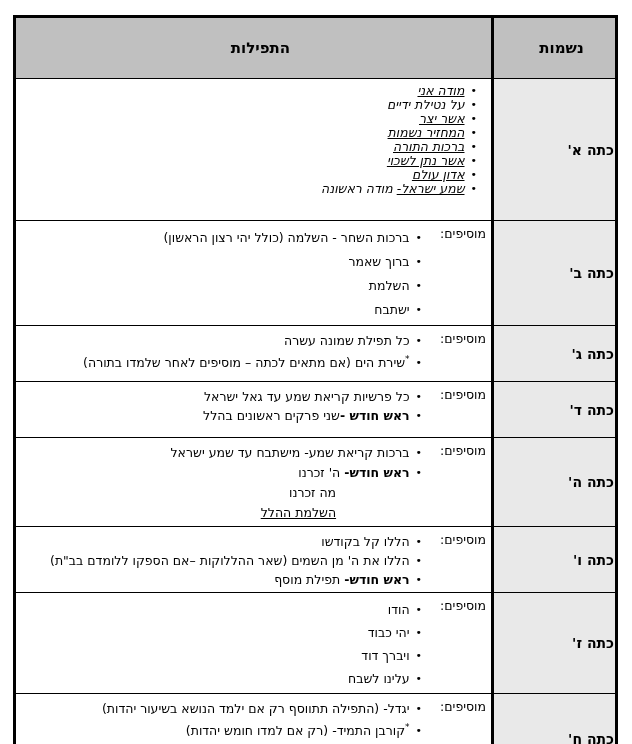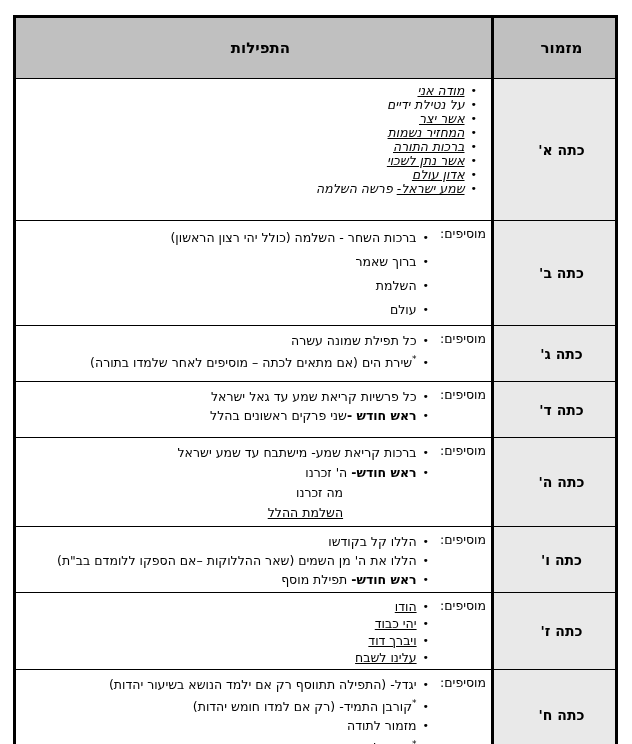--- a/index.html
+++ b/index.html
@@ -36,48 +36,47 @@
   thead tr { height: 62px; }
   thead th {
     background: var(--header-bg, #c0c0c0);
     font-size: 15px;
     font-weight: bold;
     text-align: center;
     vertical-align: middle;
   }
   td.class-cell {
     background: var(--class-bg, #e9e9e9);
-    text-align: center;
     vertical-align: middle;
     font-weight: bold;
     font-size: 14px;
   }
   td.prayers-cell {
     background: #ffffff;
     vertical-align: top;
     padding: 5px 5px 3px 4px;
     font-size: 12.5px;
   }
   tbody tr:nth-child(1) td { height: 142px; }
   tbody tr:nth-child(2) td { height: 86px; }
   tbody tr:nth-child(3) td { height: 56px; }
   tbody tr:nth-child(4) td { height: 56px; }
   tbody tr:nth-child(5) td { height: 85px; }
   tbody tr:nth-child(6) td { height: 57px; }
   tbody tr:nth-child(7) td { height: 71px; }
   tbody tr:nth-child(8) td { height: 79px; }
 
   .cell-flex { display: flex; align-items: flex-start; }
-  .mosifim { white-space: nowrap; margin-left: 11px; }
+  .mosifim { white-space: nowrap; margin-left: 18px; }
   .bullets { flex: 1; }
   .no-label .bullets { padding-right: 9px; }
 
   .bline { line-height: 19px; }
   tbody tr:nth-child(1) .bline { line-height: 14px; font-style: italic; }
-  tbody tr:nth-child(7) .bline { line-height: 17px; text-decoration: underline; }
+  tbody tr:nth-child(7) .bline { line-height: 23px; }
   tbody tr:nth-child(2) .bline { line-height: 24px; }
   tbody tr:nth-child(5) .bline { line-height: 20px; }
 
   .bullet {
     display: inline-block;
     margin-left: 6px;
     font-size: 11px;
     vertical-align: 1px;
   }
   .cont { padding-right: 86px; }
@@ -89,52 +88,52 @@
 <body style="background: rgb(255, 255, 255);">
 
 <div class="page">
   <table class="prayers-table" dir="rtl">
     <colgroup>
       <col class="col-class">
       <col>
     </colgroup>
     <thead>
       <tr>
-        <th class="class-col">מזמור</th>
+        <th class="class-col">נשמות</th>
         <th class="prayers-col">התפילות</th>
       </tr>
     </thead>
     <tbody>
         <tr>
           <td class="class-cell">כתה א'</td>
           <td class="prayers-cell">
             <div class="cell-flex no-label">
               <div class="bullets">
                 <div class="bline"><span class="bullet">•</span><span class="u ">מודה אני</span></div>
                 <div class="bline"><span class="bullet">•</span><span>על נטילת ידיים</span></div>
                 <div class="bline"><span class="bullet">•</span><span class="u ">אשר יצר</span></div>
                 <div class="bline"><span class="bullet">•</span><span class="u ">המחזיר נשמות</span></div>
                 <div class="bline"><span class="bullet">•</span><span class="u ">ברכות התורה</span></div>
                 <div class="bline"><span class="bullet">•</span><span class="u ">אשר נתן לשכוי</span></div>
                 <div class="bline"><span class="bullet">•</span><span class="u ">אדון עולם</span></div>
-                <div class="bline"><span class="bullet">•</span><span class="u ">שמע ישראל-</span><span> פרשה השלמה</span></div>
+                <div class="bline"><span class="bullet">•</span><span class="u ">שמע ישראל-</span><span> מודה ראשונה</span></div>
               </div>
             </div>
           </td>
         </tr>
         <tr>
           <td class="class-cell">כתה ב'</td>
           <td class="prayers-cell">
             <div class="cell-flex">
               <span class="mosifim">מוסיפים:</span>
               <div class="bullets">
                 <div class="bline"><span class="bullet">•</span><span>ברכות השחר - השלמה (כולל יהי רצון הראשון)</span></div>
                 <div class="bline"><span class="bullet">•</span><span>ברוך שאמר</span></div>
                 <div class="bline"><span class="bullet">•</span><span>השלמת</span></div>
-                <div class="bline"><span class="bullet">•</span><span>עולם</span></div>
+                <div class="bline"><span class="bullet">•</span><span>ישתבח</span></div>
               </div>
             </div>
           </td>
         </tr>
         <tr>
           <td class="class-cell">כתה ג'</td>
           <td class="prayers-cell">
             <div class="cell-flex">
               <span class="mosifim">מוסיפים:</span>
               <div class="bullets">

